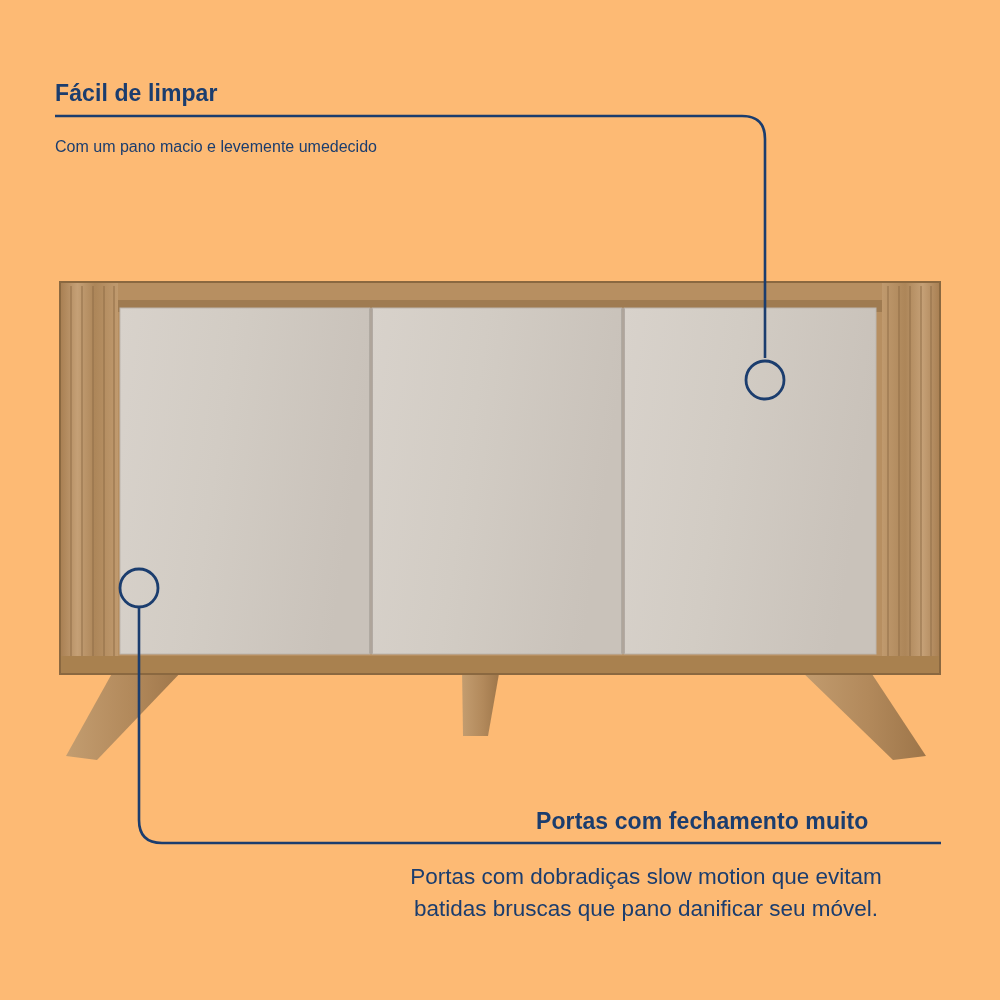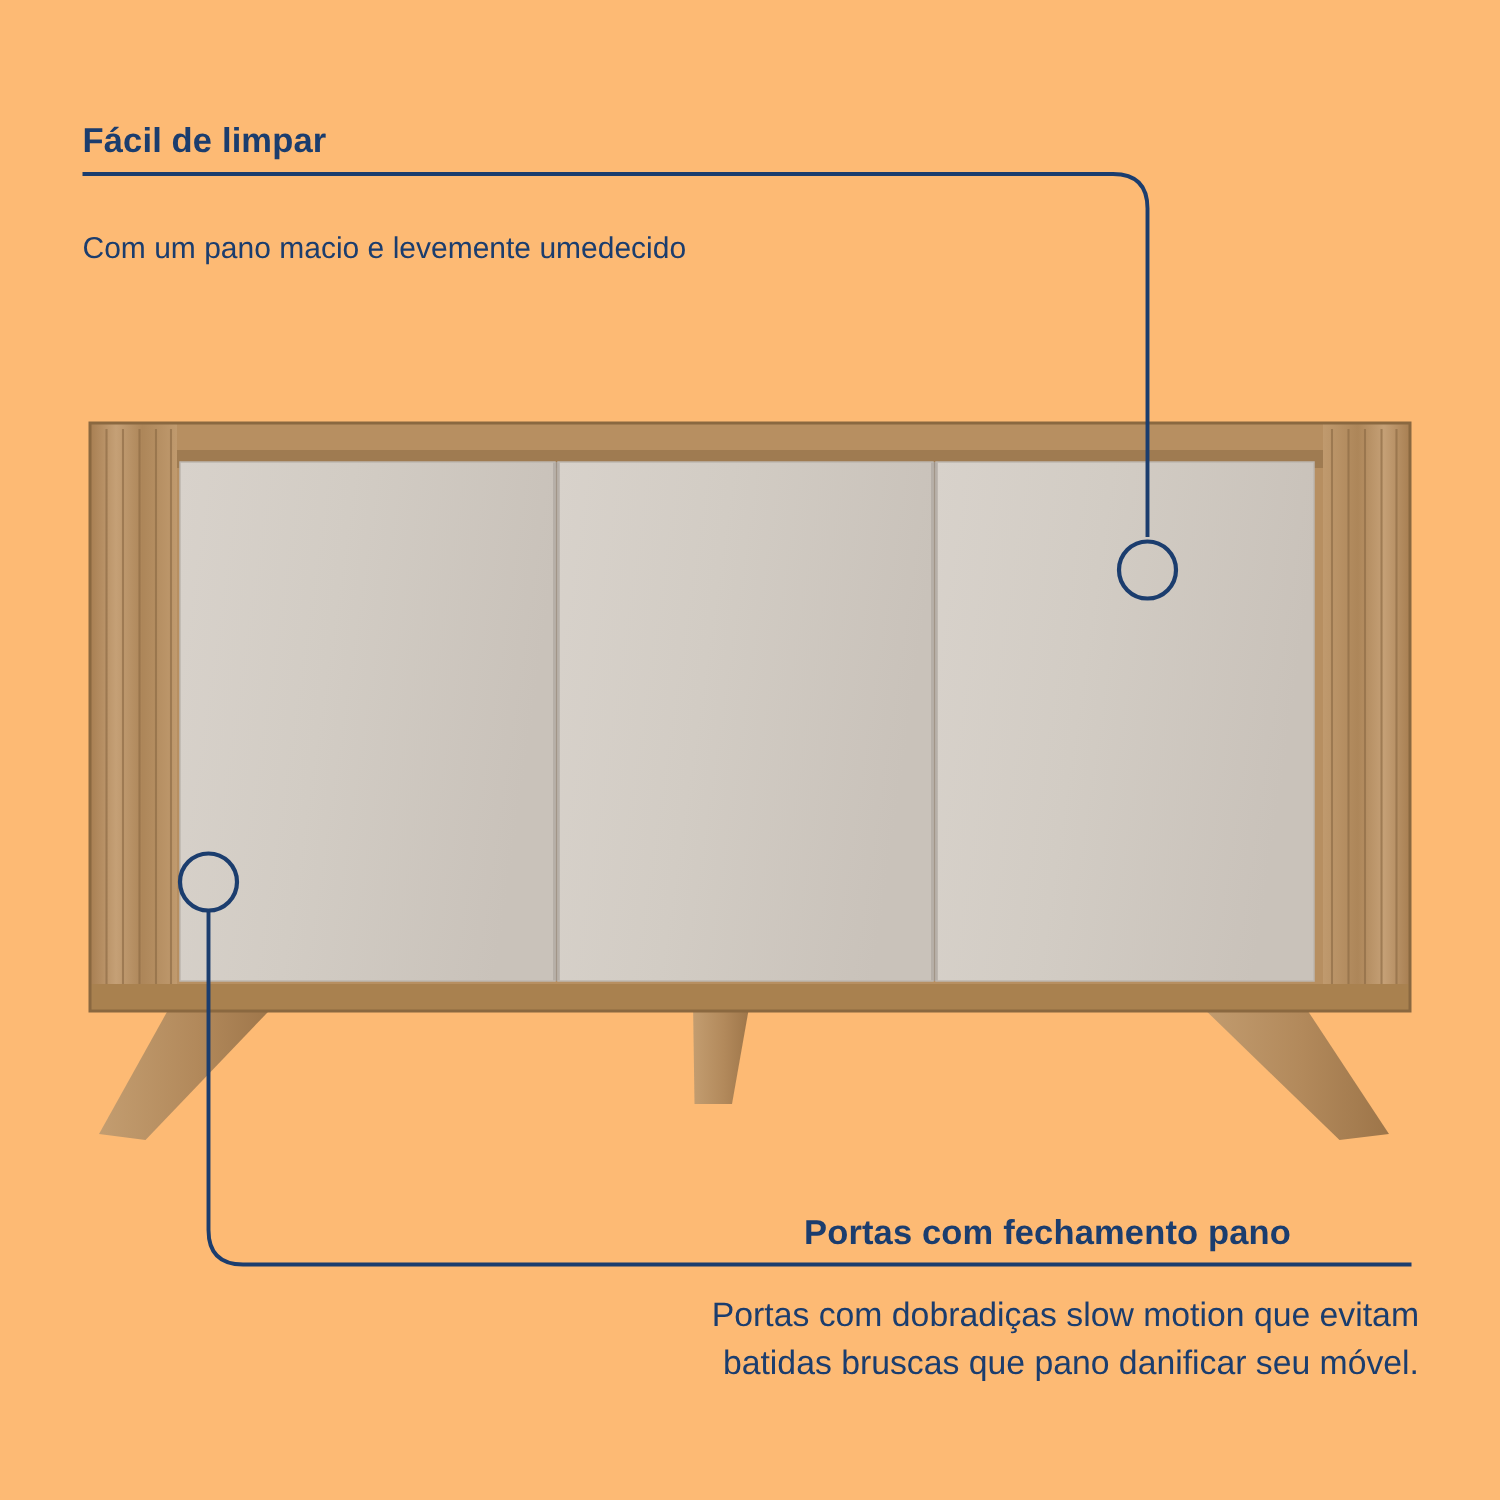--- a/index.html
+++ b/index.html
@@ -32,35 +32,35 @@
     font-weight: 400;
   }
 
   #callout-1-title {
     left: 55px;
     top: 80px;
     font-size: 23px;
   }
   #callout-1-body {
     left: 55px;
-    top: 152px;
-    font-size: 20px;
+    top: 136px;
+    font-size: 16px;
     width: 640px;
   }
   #callout-2-title {
     left: 536px;
     top: 808px;
     font-size: 23px;
   }
   #callout-2-body {
     left: 346px;
     top: 861px;
     font-size: 22.5px;
     width: 600px;
-    text-align: right;
+    text-align: center;
   }
 
   
   #leaders {
     position: absolute;
     left: 0;
     top: 0;
     width: 1000px;
     height: 1000px;
     pointer-events: none;
@@ -175,20 +175,20 @@
     </g>
     <circle cx="139" cy="588" r="19" fill="none" stroke="#1b3d6e" stroke-width="2.8"></circle>
   </svg>
 
   <div id="callout-1-title" class="callout-title">Fácil de limpar</div>
 
   <div id="callout-1-body" class="callout-body">
     <div>Com um pano macio e levemente umedecido</div>
   </div>
 
-  <div id="callout-2-title" class="callout-title">Portas com fechamento pano</div>
+  <div id="callout-2-title" class="callout-title">Portas com fechamento muito</div>
 
   <div id="callout-2-body" class="callout-body">
     <div>Portas com dobradiças slow motion que evitam</div>
     <div>batidas bruscas que pano danificar seu móvel.</div>
   </div>
 
 </div>
 
 </body></html>

